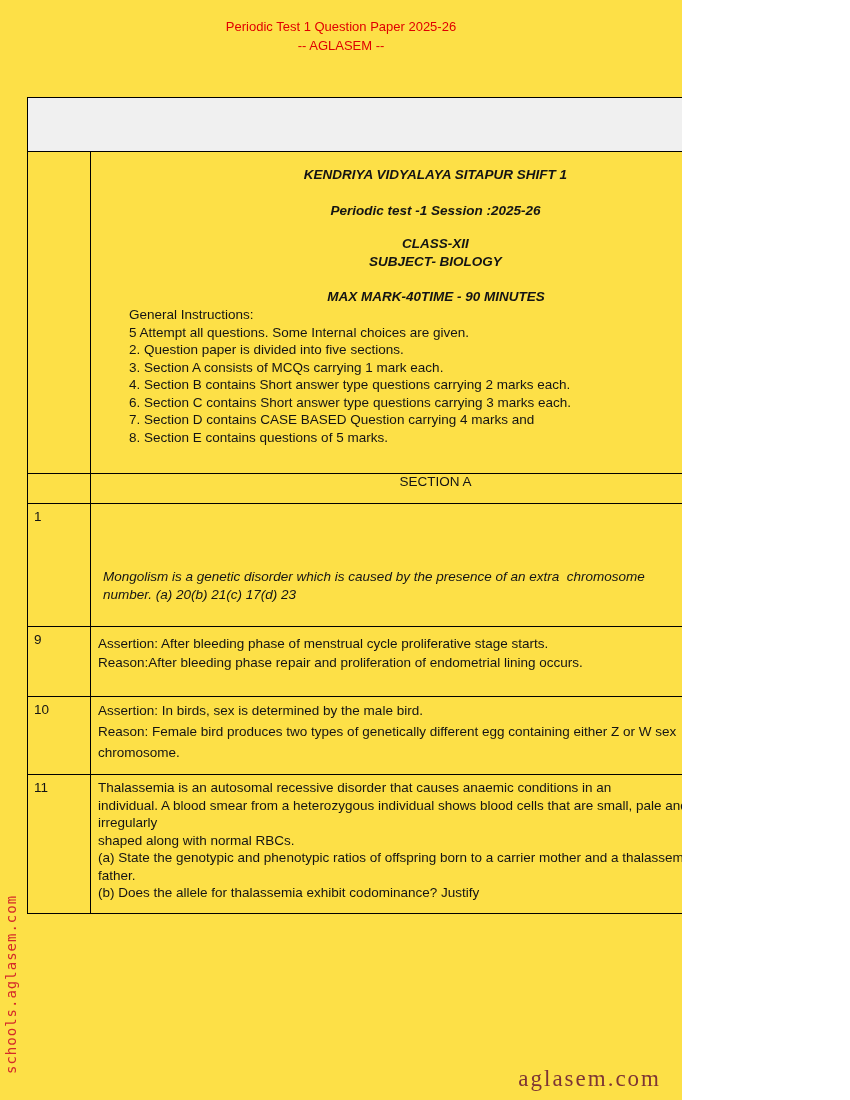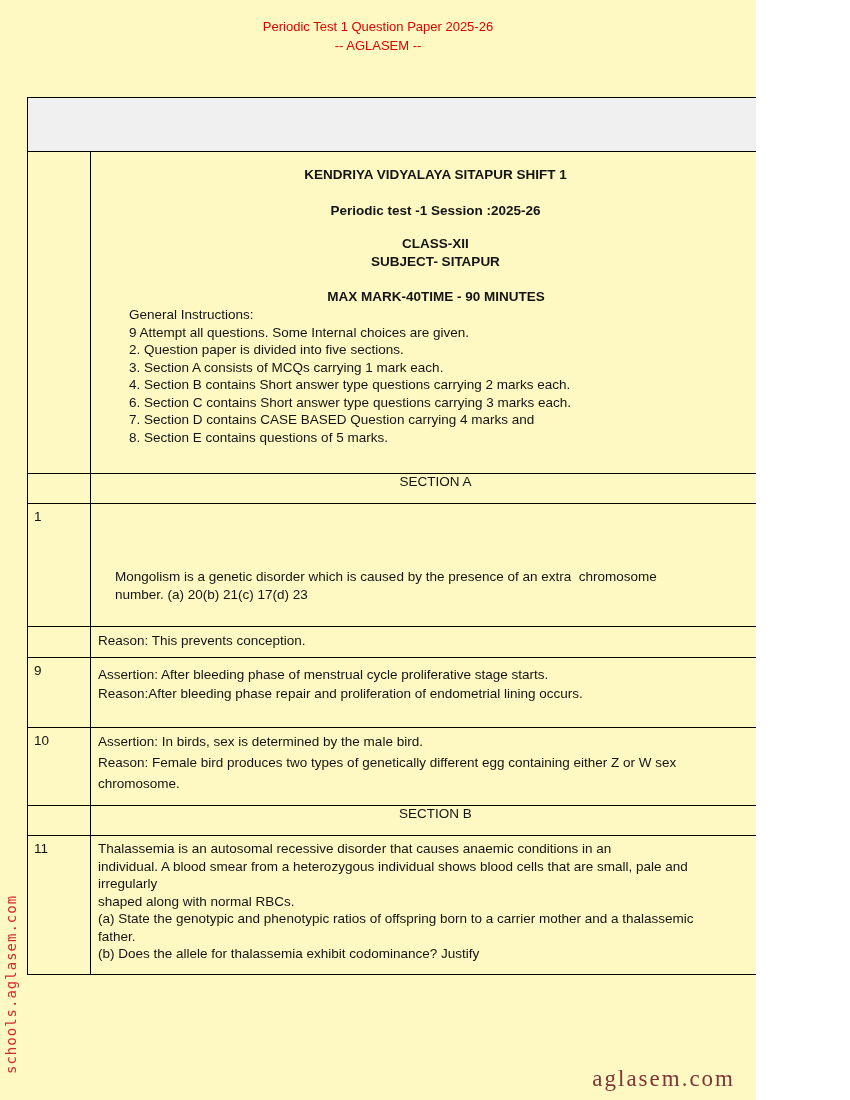--- a/index.html
+++ b/index.html
@@ -1,21 +1,21 @@
 <!DOCTYPE html>
 <html><head>
 <meta charset="utf-8">
 <style>
   * { margin:0; padding:0; box-sizing:border-box; }
   html,body { background:#ffffff; }
   body {
     width:850px; height:1100px; position:relative;
     font-family:"Liberation Sans", sans-serif; color:#141414;
   }
-  .page { position:relative; width:756px; height:1100px; background:#fef9c3; overflow:hidden; }
+  .page { position:relative; width:682px; height:1100px; background:#fde047; overflow:hidden; }
 
   
   .top-header { position:absolute; top:17px; left:0; width:100%; text-align:center;
     color:#e00000; font-size:13px; line-height:19px; }
 
   
   table.paper { position:absolute; left:27px; top:97px; width:796px;
     border-collapse:collapse; table-layout:fixed; }
   table.paper td { border:1px solid #000; vertical-align:top; font-size:13.5px; color:#141414; }
   tr.r-band > td { height:54px; background:#f0f0f0; }
@@ -30,28 +30,28 @@
   td.numcell { padding:5px 0 0 6px; }
   td.markcell { padding:5px 0 0 7px; }
   td.bodycell { padding:5px 6px 0 7px; }
   .pre { white-space:pre-wrap; }
 
   td.section-cell { text-align:center; vertical-align:middle; font-size:13.5px; padding:0; }
 
   
   td.info-cell { padding:14px 7px 0 7px; }
   .c { text-align:center; }
-  .b { font-weight:bold; }
+  .b { font-weight:bold;font-style:italic; }
   .ln { line-height:18px; }
   .sp15 { height:15px; } .sp17 { height:17px; } .sp18 { height:18px; }
   .marks-time { display:flex; justify-content:center; padding:0 67px 0 68px; line-height:18px; }
   .instr { line-height:17.5px;margin-left:31px; }
 
   
-  td.q1-body { padding:64px 6px 0 24px; line-height:18px; }
+  td.q1-body { padding:64px 6px 0 12px; line-height:18px;font-style:italic; }
   td.reason-body { padding:5px 6px 0 7px; line-height:18px; }
   td.q9-body { padding:7px 6px 8px 7px; line-height:19px; }
   td.q10-body { padding:3px 6px 0 7px; line-height:21px; }
   td.q11-body { padding:4px 6px 0 7px; line-height:17.5px; }
 
   
   .qr { position:absolute; left:796px; top:528px; width:36px; height:36px; background:#fff; }
   .qr svg { display:block; width:36px; height:36px; }
 
   
@@ -88,28 +88,28 @@
     </tr>
 
     <tr class="r-info">
       <td class="numcell"></td>
       <td class="info-cell">
         <div class="c b ln">KENDRIYA VIDYALAYA SITAPUR SHIFT 1</div>
         <div class="sp18"></div>
         <div class="c b ln">Periodic test -1 Session :2025-26</div>
         <div class="sp15"></div>
         <div class="c b ln">CLASS-XII</div>
-        <div class="c b ln">SUBJECT- SITAPUR</div>
+        <div class="c b ln">SUBJECT- BIOLOGY</div>
         <div class="sp17"></div>
         <div class="marks-time">
           <span class="b">MAX MARK-40</span>
           <span class="b">TIME - 90 MINUTES</span>
         </div>
         <div class="instr">General Instructions:</div>
-        <div class="instr">9 Attempt all questions. Some Internal choices are given.</div>
+        <div class="instr">5 Attempt all questions. Some Internal choices are given.</div>
         <div class="instr">2. Question paper is divided into five sections.</div>
         <div class="instr">3. Section A consists of MCQs carrying 1 mark each.</div>
         <div class="instr">4. Section B contains Short answer type questions carrying 2 marks each.</div>
         <div class="instr">6. Section C contains Short answer type questions carrying 3 marks each.</div>
         <div class="instr">7. Section D contains CASE BASED Question carrying 4 marks and</div>
         <div class="instr">8. Section E contains questions of 5 marks.</div>
       </td>
       <td class="markcell"></td>
     </tr>
 
@@ -119,46 +119,36 @@
       <td class="markcell"></td>
     </tr>
 
     <tr class="r-q1">
       <td class="numcell">1</td>
       <td class="bodycell q1-body pre">Mongolism is a genetic disorder which is caused by the presence of an extra  chromosome
 number. (a) 20(b) 21(c) 17(d) 23</td>
       <td class="markcell">1</td>
     </tr>
 
-    <tr class="r-reason">
-      <td class="numcell"></td>
-      <td class="bodycell reason-body pre">Reason: This prevents conception.</td>
-      <td class="markcell"></td>
-    </tr>
 
     <tr class="r-q9">
       <td class="numcell">9</td>
       <td class="bodycell q9-body pre">Assertion: After bleeding phase of menstrual cycle proliferative stage starts.
 Reason:After bleeding phase repair and proliferation of endometrial lining occurs.</td>
       <td class="markcell">1</td>
     </tr>
 
     <tr class="r-q10">
       <td class="numcell">10</td>
       <td class="bodycell q10-body pre">Assertion: In birds, sex is determined by the male bird.
 Reason: Female bird produces two types of genetically different egg containing either Z or W sex
 chromosome.</td>
       <td class="markcell">1</td>
     </tr>
 
-    <tr class="r-secB">
-      <td class="numcell"></td>
-      <td class="section-cell">SECTION B</td>
-      <td class="markcell"></td>
-    </tr>
 
     <tr class="r-q11">
       <td class="numcell">11</td>
       <td class="bodycell q11-body pre">Thalassemia is an autosomal recessive disorder that causes anaemic conditions in an
 individual. A blood smear from a heterozygous individual shows blood cells that are small, pale and
 irregularly
 shaped along with normal RBCs.
 (a) State the genotypic and phenotypic ratios of offspring born to a carrier mother and a thalassemic
 father.
 (b) Does the allele for thalassemia exhibit codominance? Justify</td>

